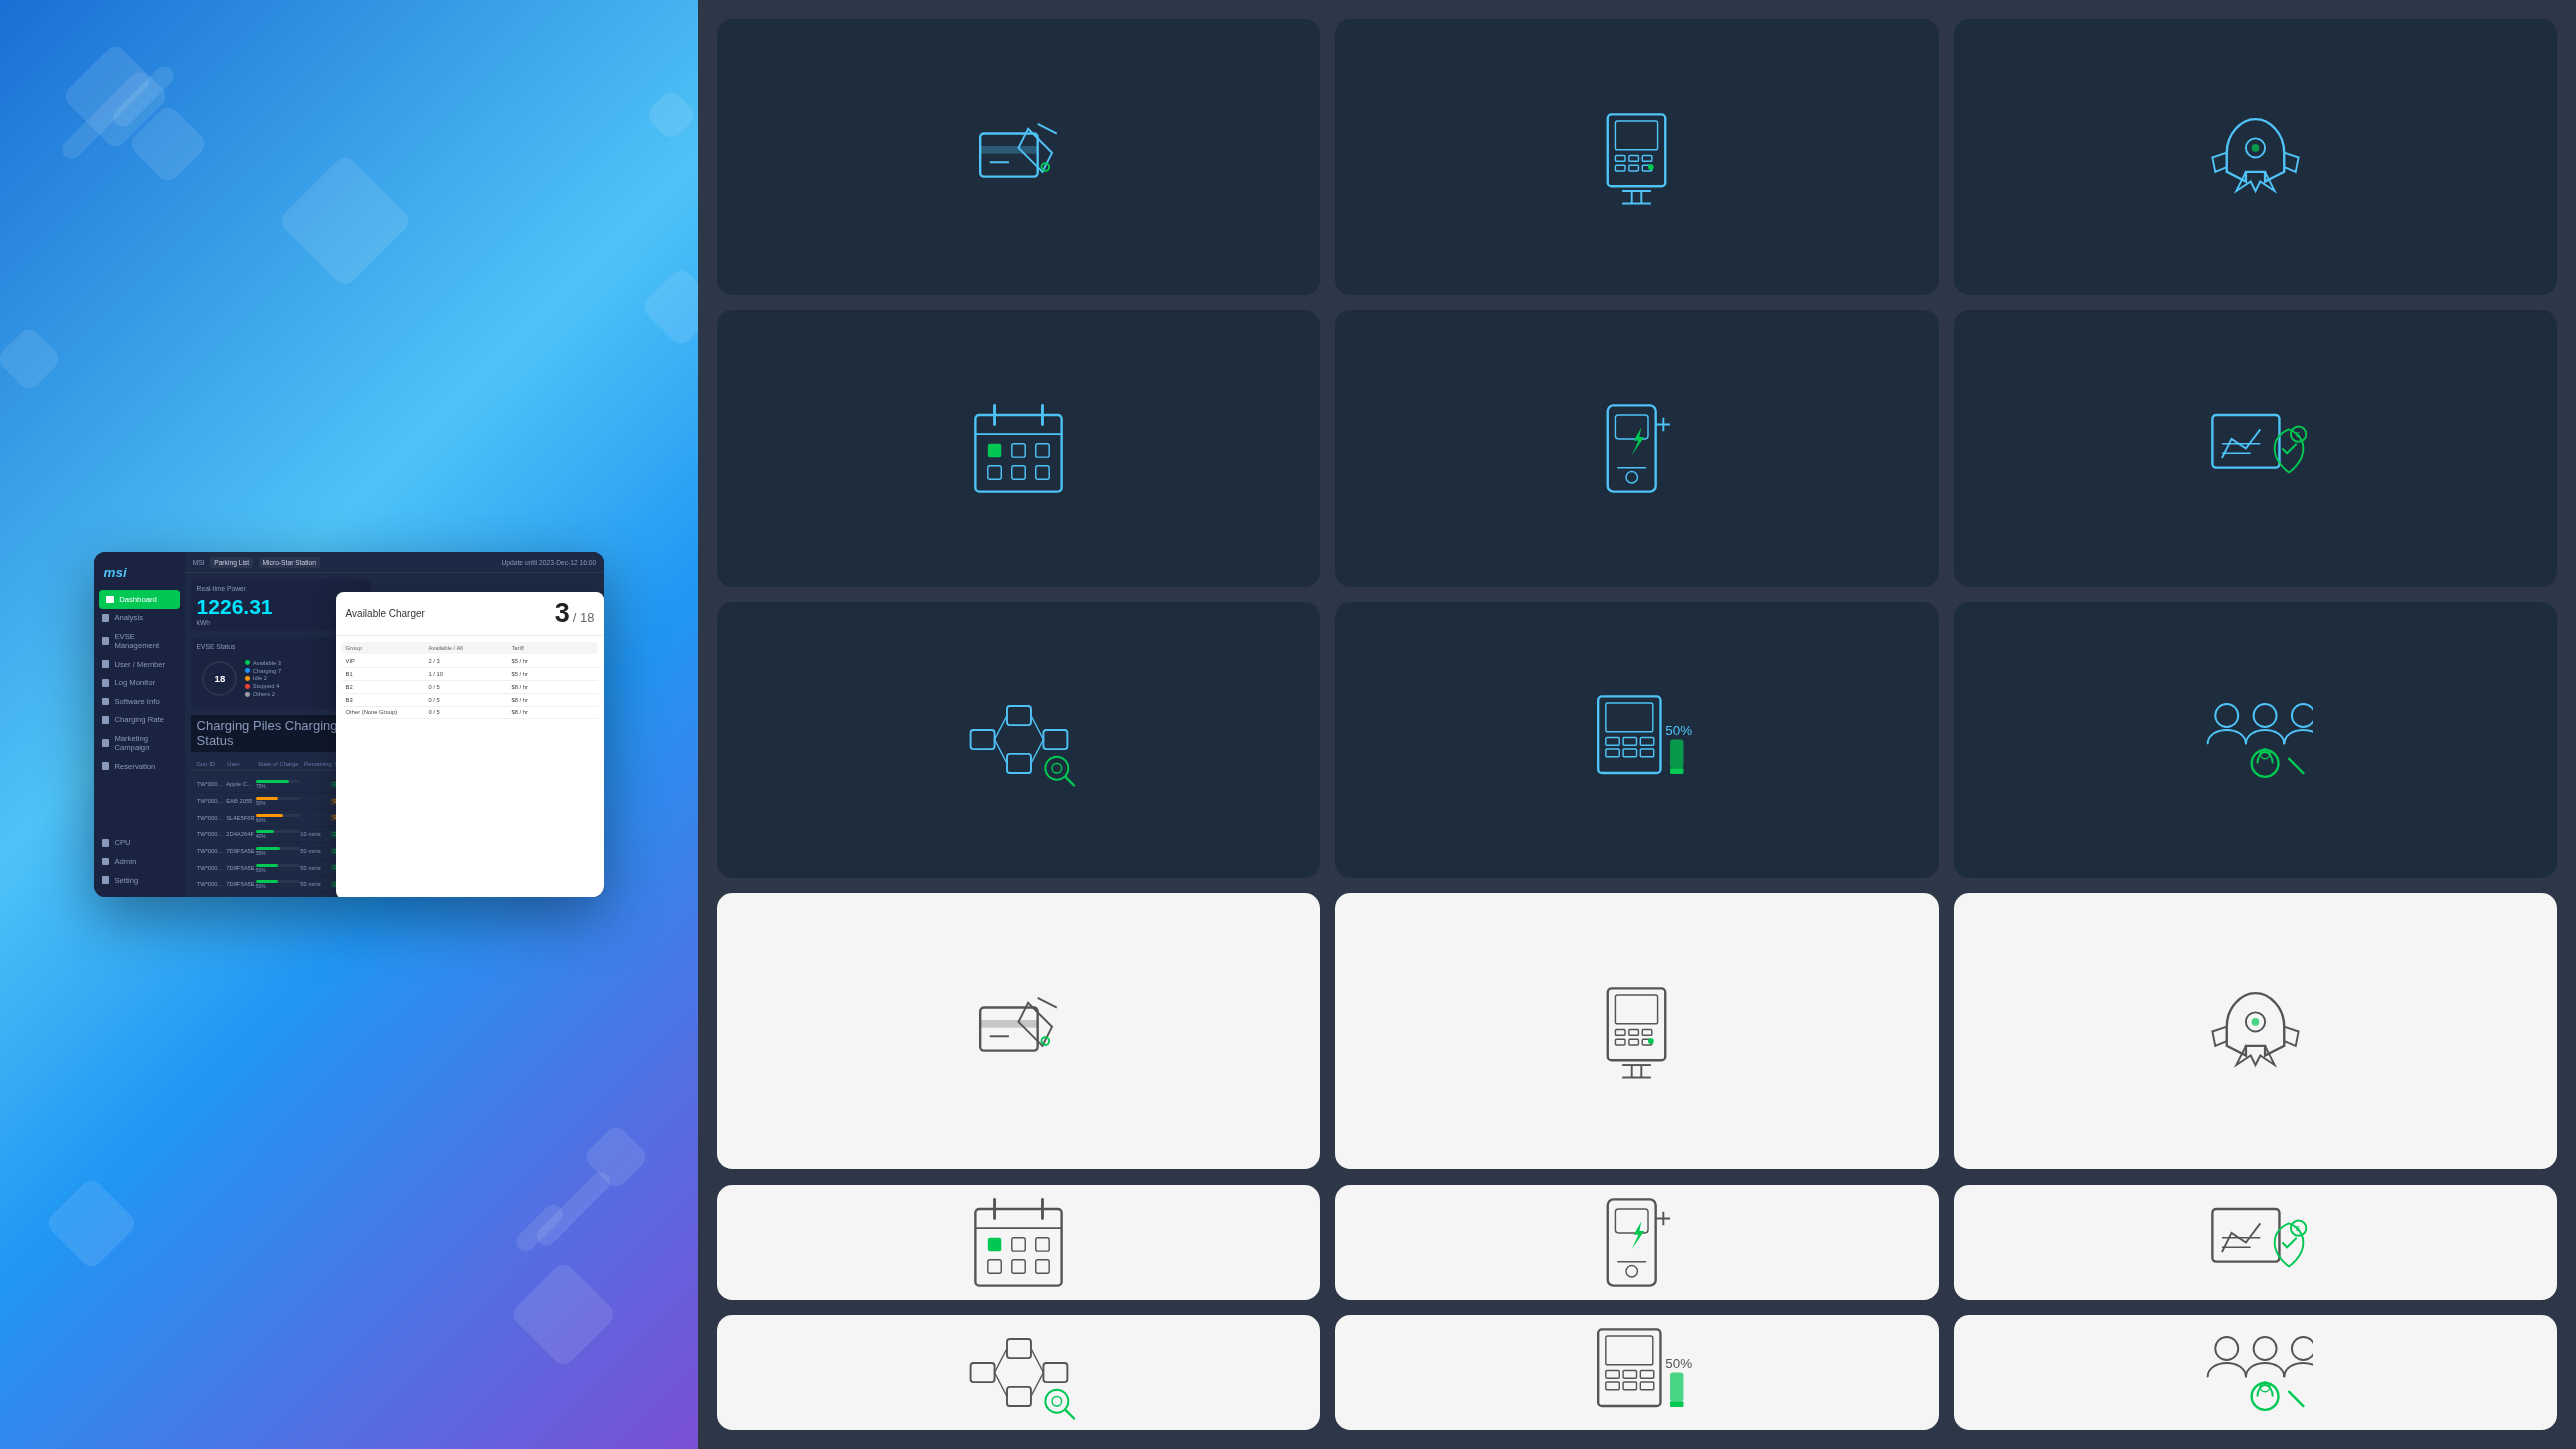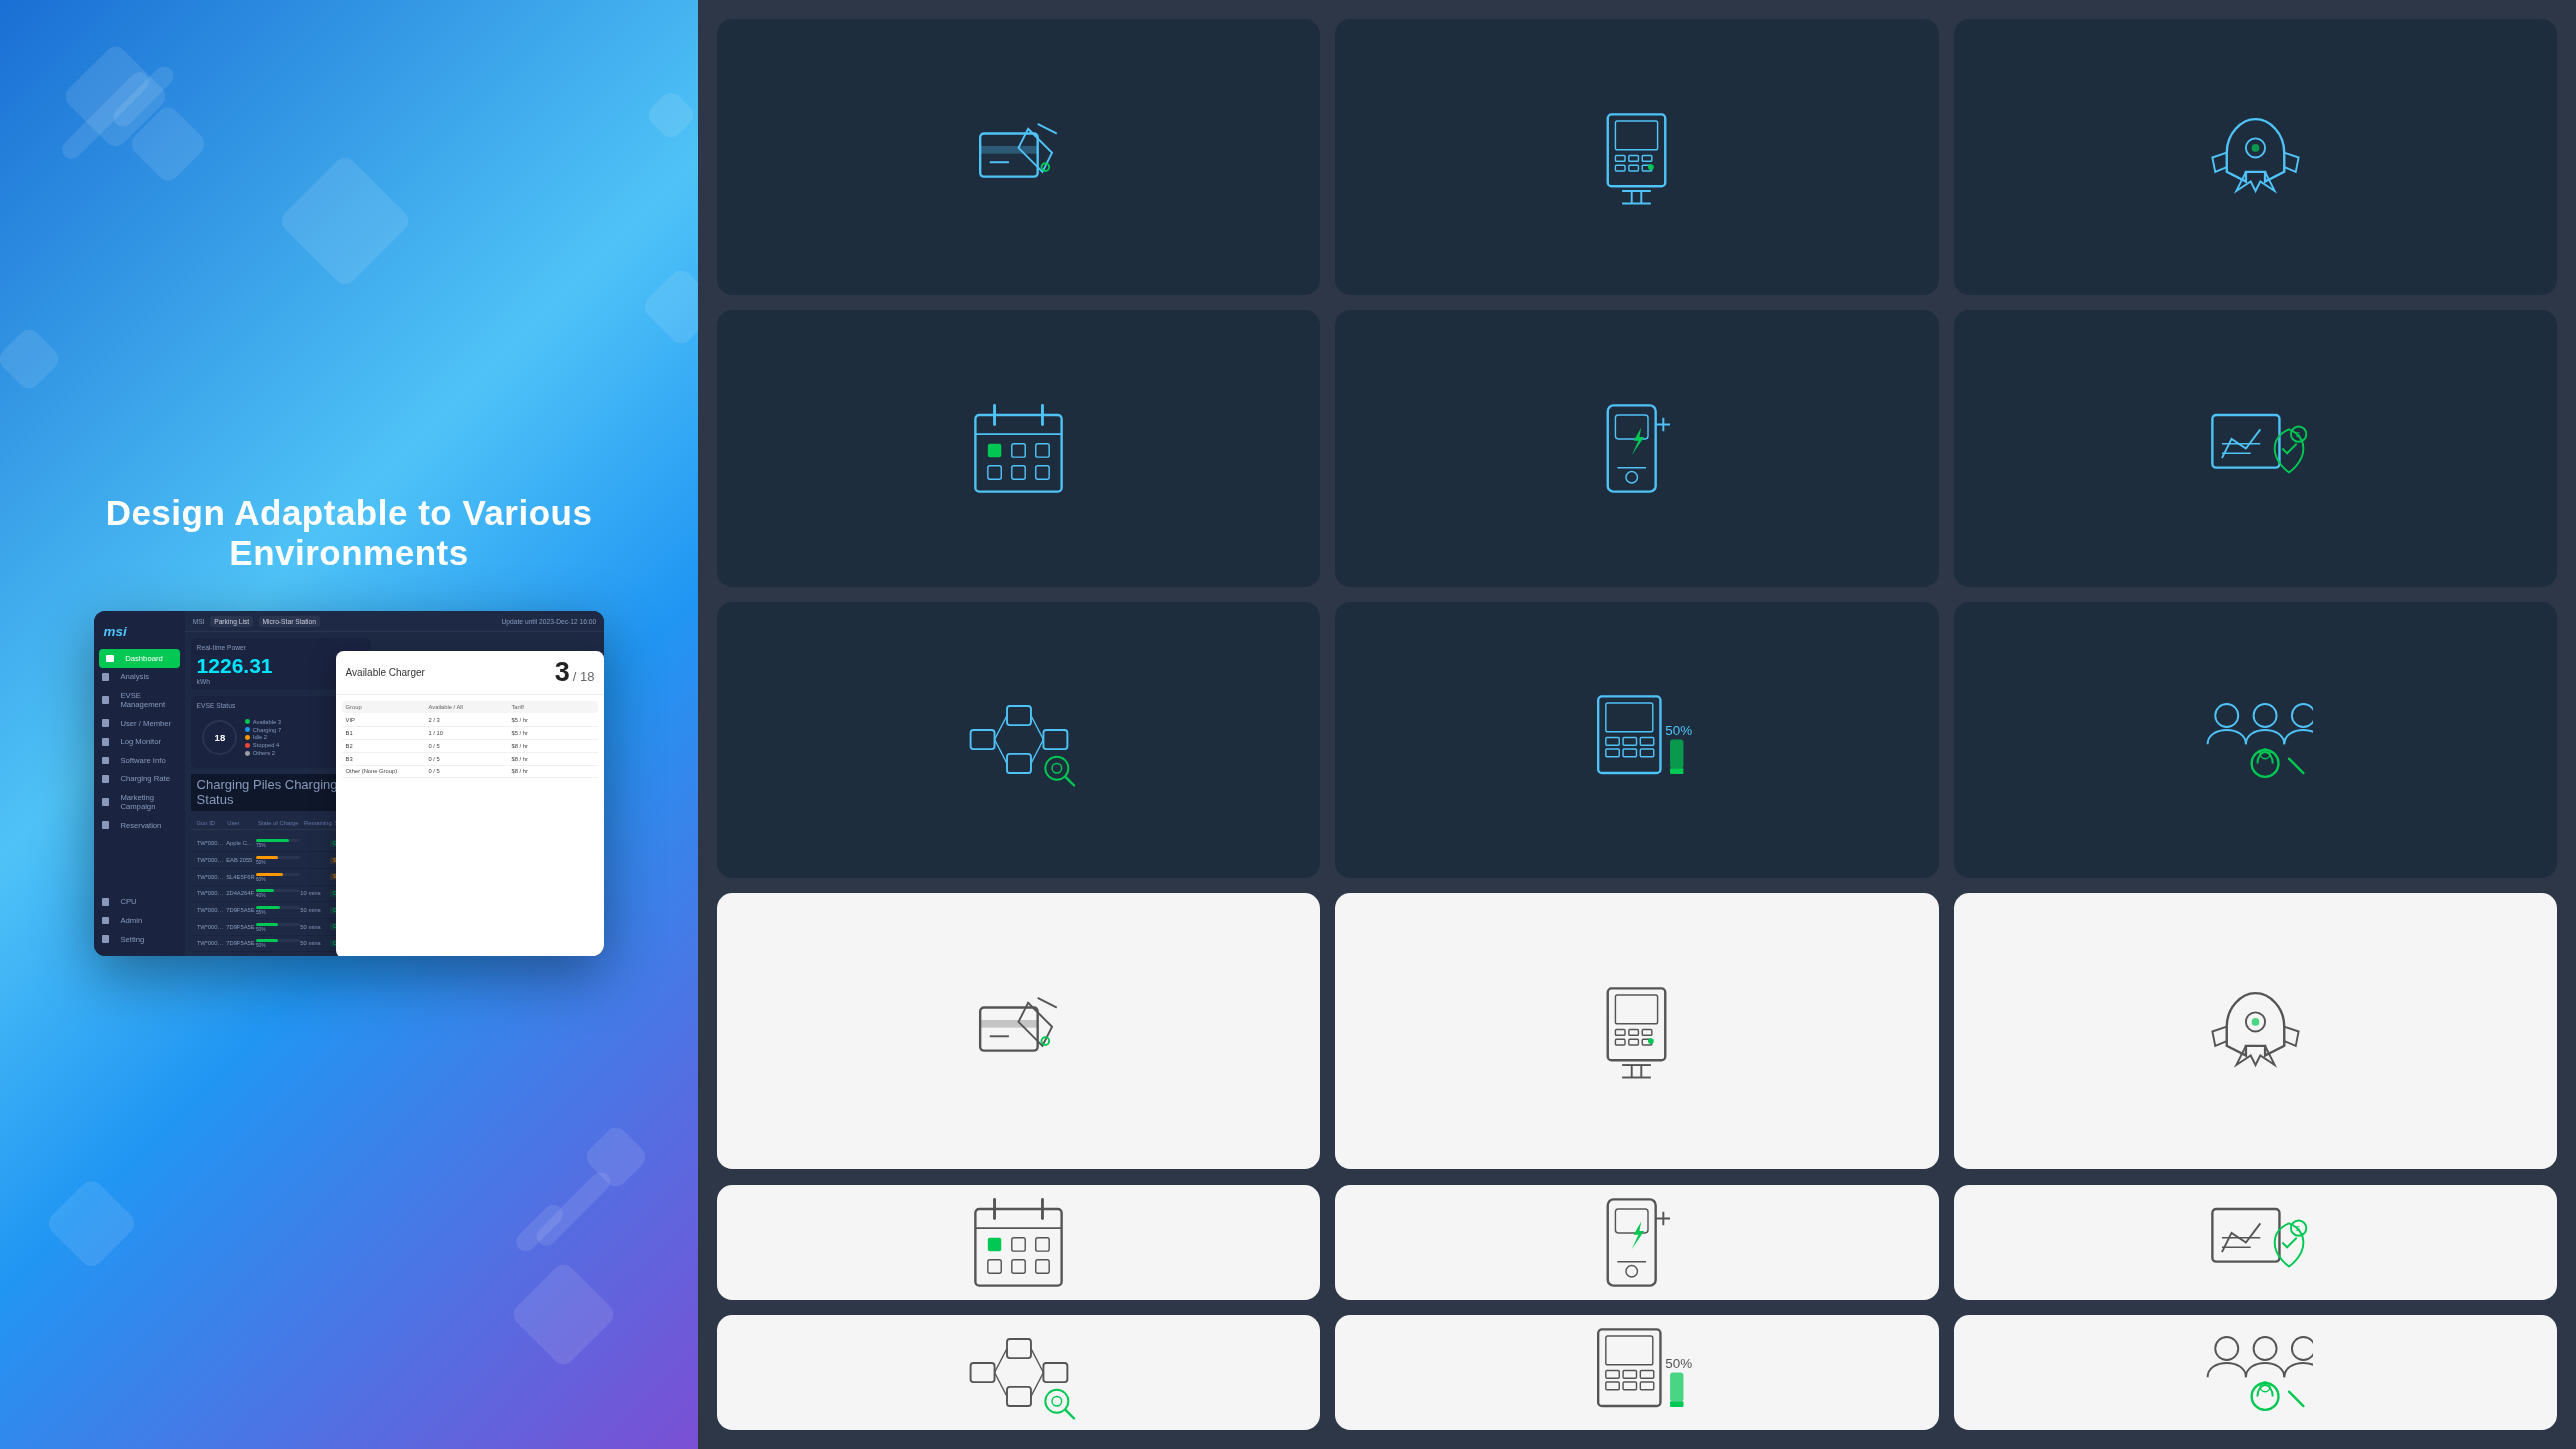--- a/index.html
+++ b/index.html
@@ -83,21 +83,21 @@
       padding: 5.8px 9.6px 9.6px;
       font-style: italic;
     }
     .db-nav-item {
       display: flex;
       align-items: center;
       padding: 4.8px 7.7px;
       color: #8899bb;
       font-size: 7.7px;
       cursor: pointer;
-      gap: 11px;
+      gap: 5px;
     }
     .db-nav-item.active {
       background: #00c853;
       color: white;
       border-radius: 3.8px;
       margin: 0 4.8px;
     }
     .db-nav-icon {
       width: 7.7px;
       height: 7.7px;
@@ -376,21 +376,20 @@
   <div class="bg-shape shape5"></div>
   <div class="bg-shape shape6"></div>
   <div class="bg-shape shape7"></div>
   <div class="bg-shape shape8"></div>
   <div class="bg-shape shape9"></div>
   <div class="bg-shape shape-rect1"></div>
   <div class="bg-shape shape-rect2"></div>
   <div class="bg-shape shape-rect3"></div>
   <div class="bg-shape shape-rect4"></div>
 
-  <h1 class="left-title">Design Adaptable to Various Environments</h1>
 
   <div class="dashboard-mockup">
 
     <div class="db-sidebar">
       <div class="db-logo">msi</div>
       <div class="db-nav-item active">
         <div class="db-nav-icon"></div>
         <span>Dashboard</span>
       </div>
       <div class="db-nav-item">

